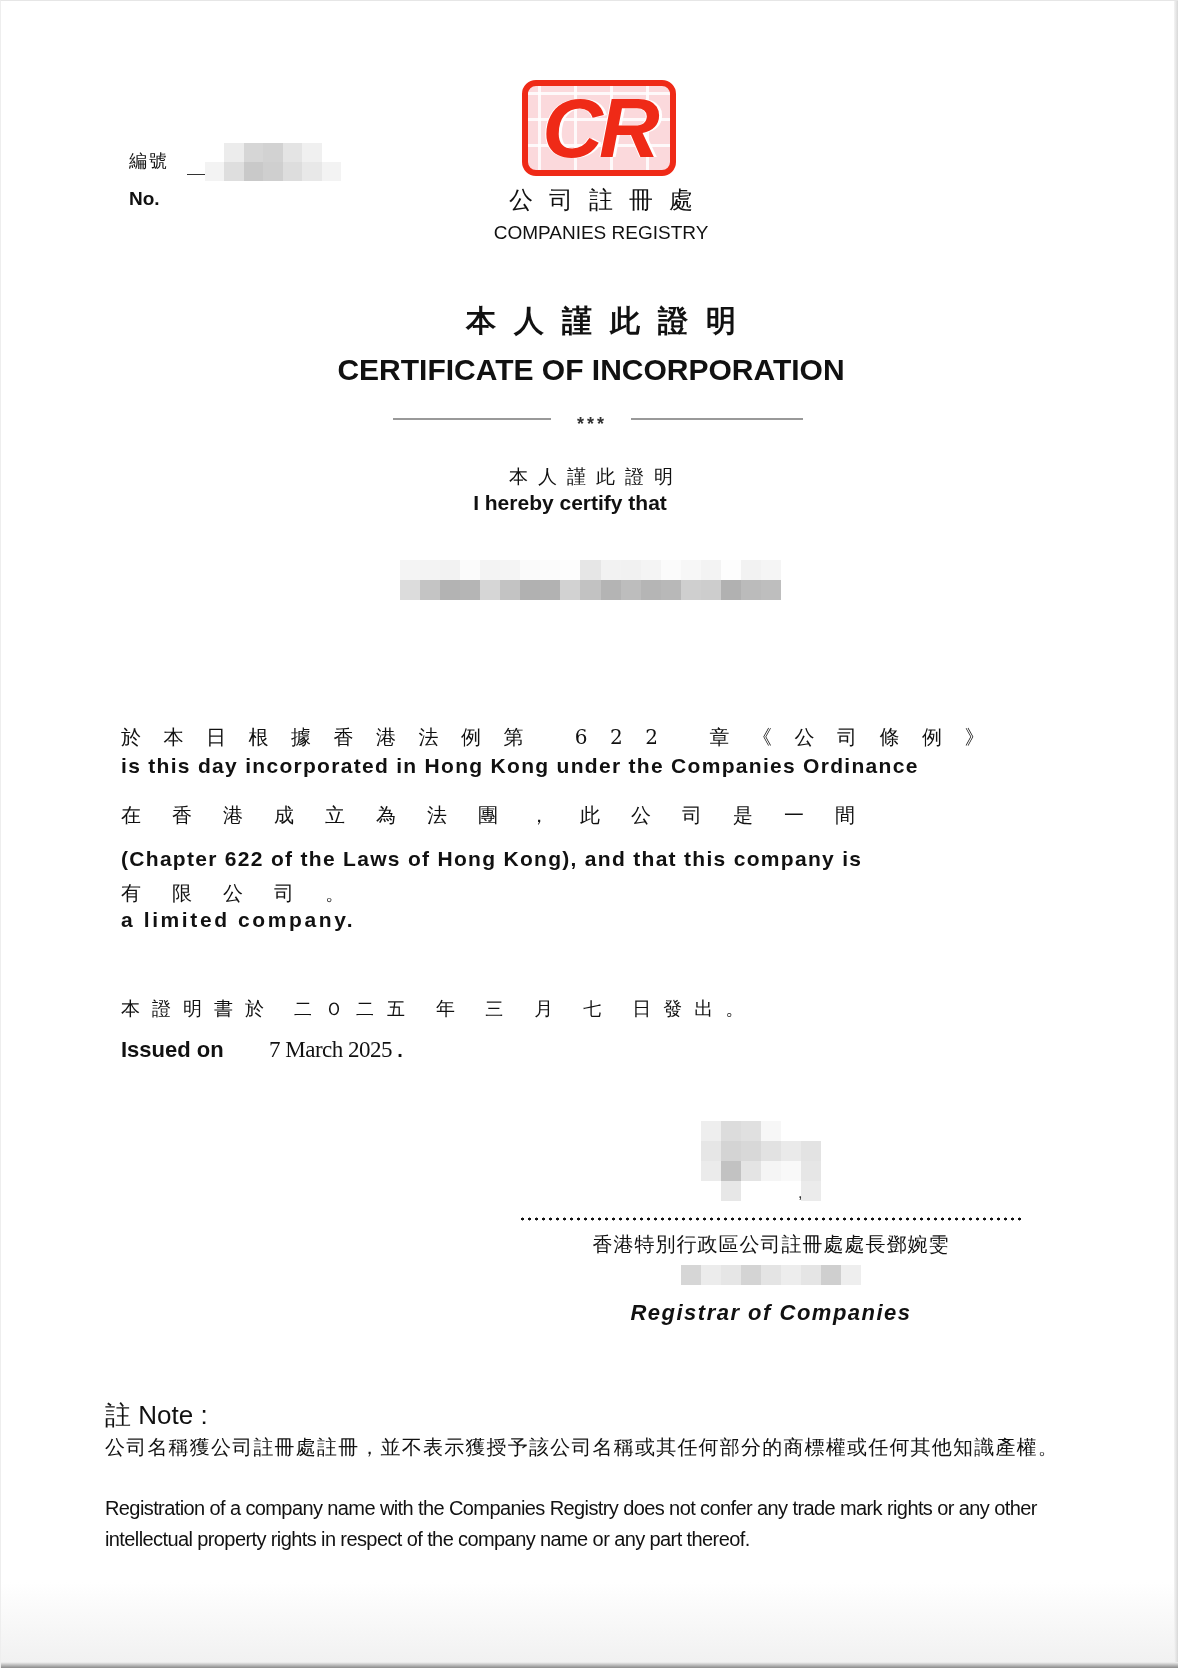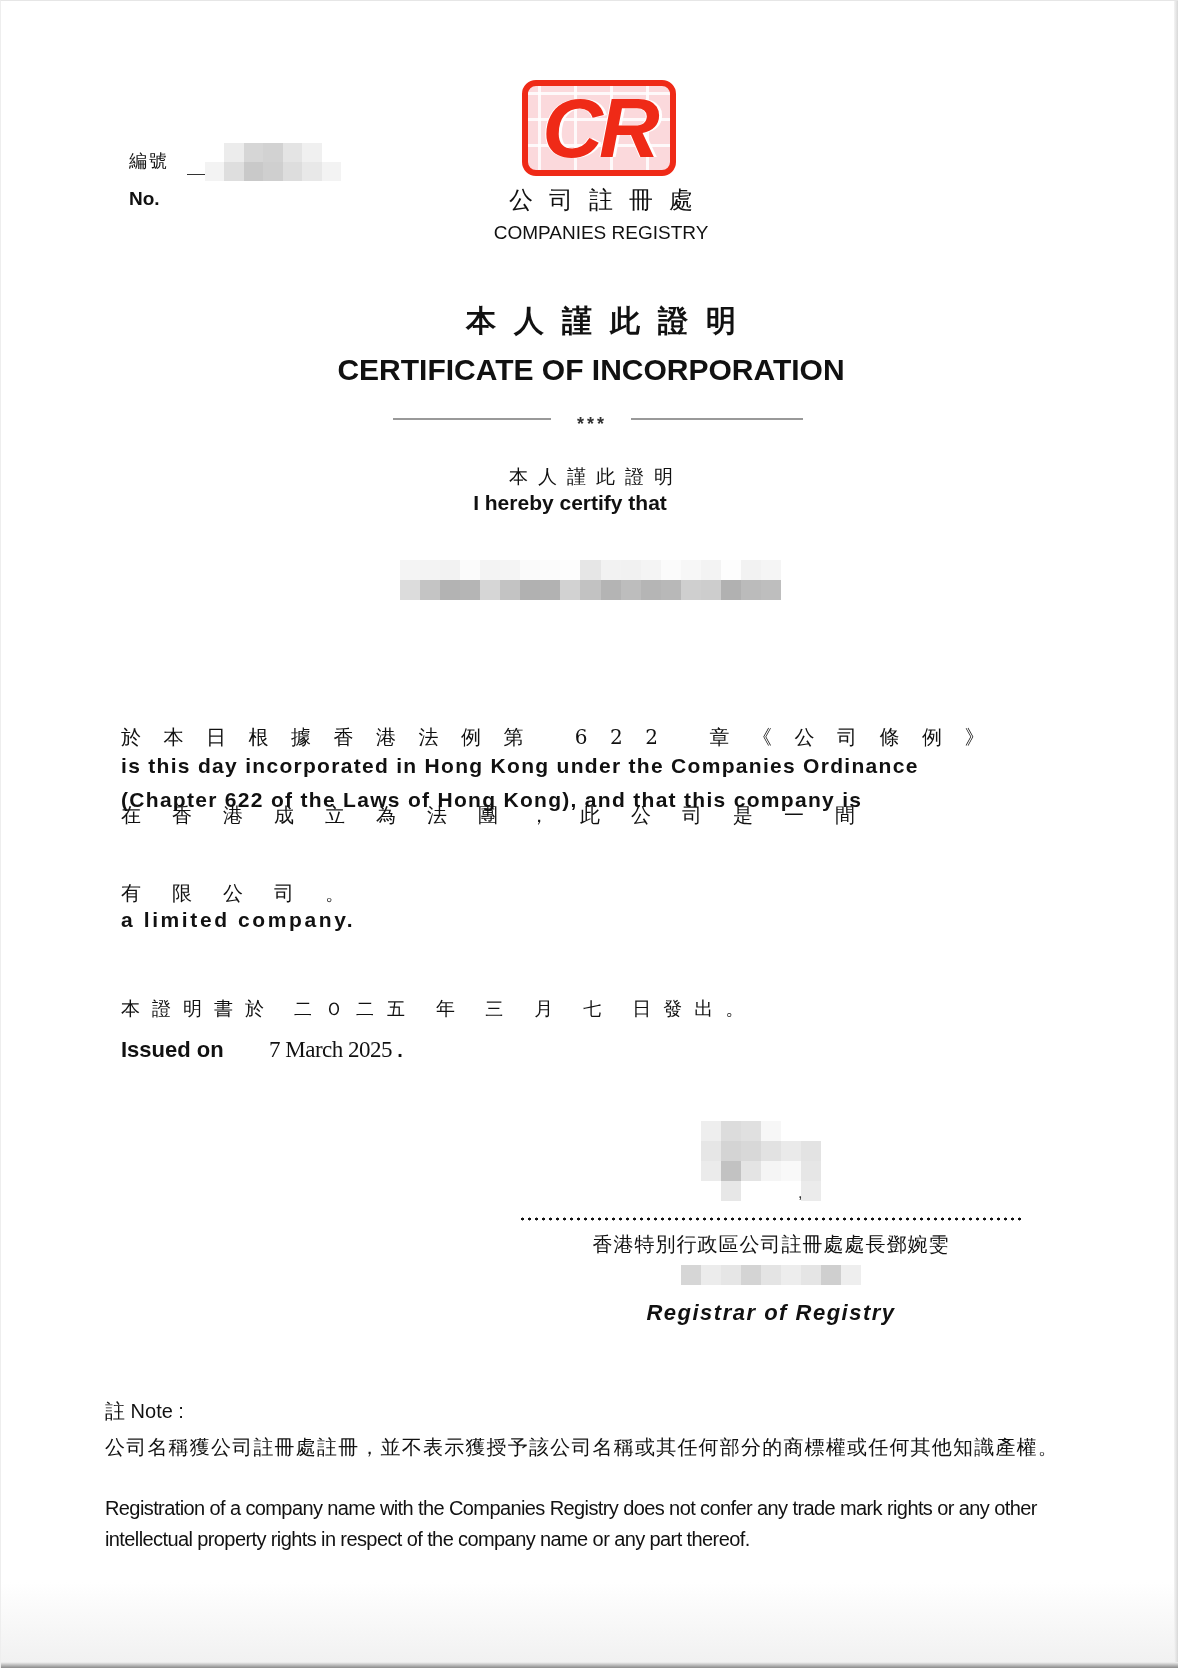--- a/index.html
+++ b/index.html
@@ -48,40 +48,40 @@
 
   .name-redact { left: 399px; top: 559px; width: 381px; height: 40px; }
 
   
   .zh-line { font-family: "DejaVu Serif", serif; font-size: 20px; white-space: nowrap; }
   .en-line { font-size: 21px; font-weight: bold; letter-spacing: 1.3px; white-space: nowrap; }
 
   .p1-zh { left: 120px; top: 723px; letter-spacing: 22.5px; }
   .p1-en { left: 120px; top: 753px; }
   .p2-zh { left: 120px; top: 801px; letter-spacing: 31px; }
-  .p2-en { left: 120px; top: 787px; }
+  .p2-en { left: 120px; top: 846px; }
   .p3-zh { left: 120px; top: 879px; letter-spacing: 31px; }
   .p3-en { left: 120px; top: 907px; letter-spacing: 2.6px; }
 
   .issued-zh { left: 120px; top: 995px; font-family: "DejaVu Serif", serif; font-size: 19px; letter-spacing: 12px; white-space: nowrap; }
   .issued-zh .date-zh { font-size: 18px; letter-spacing: 13px; }
   .issued-en-label { left: 120px; top: 1036px; font-size: 22px; font-weight: bold; }
   .issued-en-date { left: 268px; top: 1036px; font-family: "Liberation Serif", serif; font-size: 23px; letter-spacing: -0.5px; }
 
   
   .sig-redact { left: 700px; top: 1120px; width: 120px; height: 80px; }
   .sig-comma { left: 797px; top: 1183px; font-size: 16px; color: #333; }
   .sig-dots { left: 518px; top: 1216px; width: 502px; height: 4px; background-image: radial-gradient(circle, #111 1.4px, transparent 1.6px); background-size: 7px 4px; }
   .registrar-zh { left: 520px; top: 1230px; width: 500px; text-align: center; font-family: "DejaVu Serif", serif; font-size: 20px; letter-spacing: 1px; }
   .registrar-name-redact { left: 680px; top: 1264px; width: 180px; height: 20px; }
   .registrar-en { left: 500px; top: 1299px; width: 540px; text-align: center; font-size: 22px; font-weight: bold; font-style: italic; letter-spacing: 1.5px; }
   .region-en { left: 500px; top: 1329px; width: 540px; text-align: center; font-size: 21px; font-weight: bold; font-style: italic; }
 
   
-  .note-label { left: 104px; top: 1397px; font-size: 20px; }
+  .note-label { left: 104px; top: 1397px; font-size: 26px; }
   .note-label .zh { font-family: "DejaVu Serif", serif; }
   .note-zh { left: 104px; top: 1431px; width: 980px; font-family: "DejaVu Serif", serif; font-size: 20px; line-height: 31px; letter-spacing: 1.2px; }
   .note-en { left: 104px; top: 1492px; width: 1000px; font-size: 20px; line-height: 31px; letter-spacing: -0.6px; }
 
   
   .mosaic { display: grid; }
   .mosaic span { display: block; }
 </style>
 </head>
 <body>
@@ -220,21 +220,21 @@
     <span style="background:#d6d6d6"></span>
       <span style="background:#ececec"></span>
       <span style="background:#e6e6e6"></span>
       <span style="background:#d4d4d4"></span>
       <span style="background:#e4e4e4"></span>
       <span style="background:#ededed"></span>
       <span style="background:#e5e5e5"></span>
       <span style="background:#cfcfcf"></span>
       <span style="background:#eeeeee"></span>
   </div>
-  <div class="abs registrar-en">Registrar of Registry</div>
+  <div class="abs registrar-en">Registrar of Companies</div>
 
   <div class="abs note-label">
     <span class="zh">註</span>
     <span>Note :</span>
   </div>
   <div class="abs note-en">Registration of a company name with the Companies Registry does not confer any trade mark rights or any other intellectual property rights in respect of the company name or any part thereof.</div>
   <div class="abs note-zh">公司名稱獲公司註冊處註冊，並不表示獲授予該公司名稱或其任何部分的商標權或任何其他知識產權。</div>
 
   <div class="bottom-fade"></div>
   <div class="edge-right"></div>

